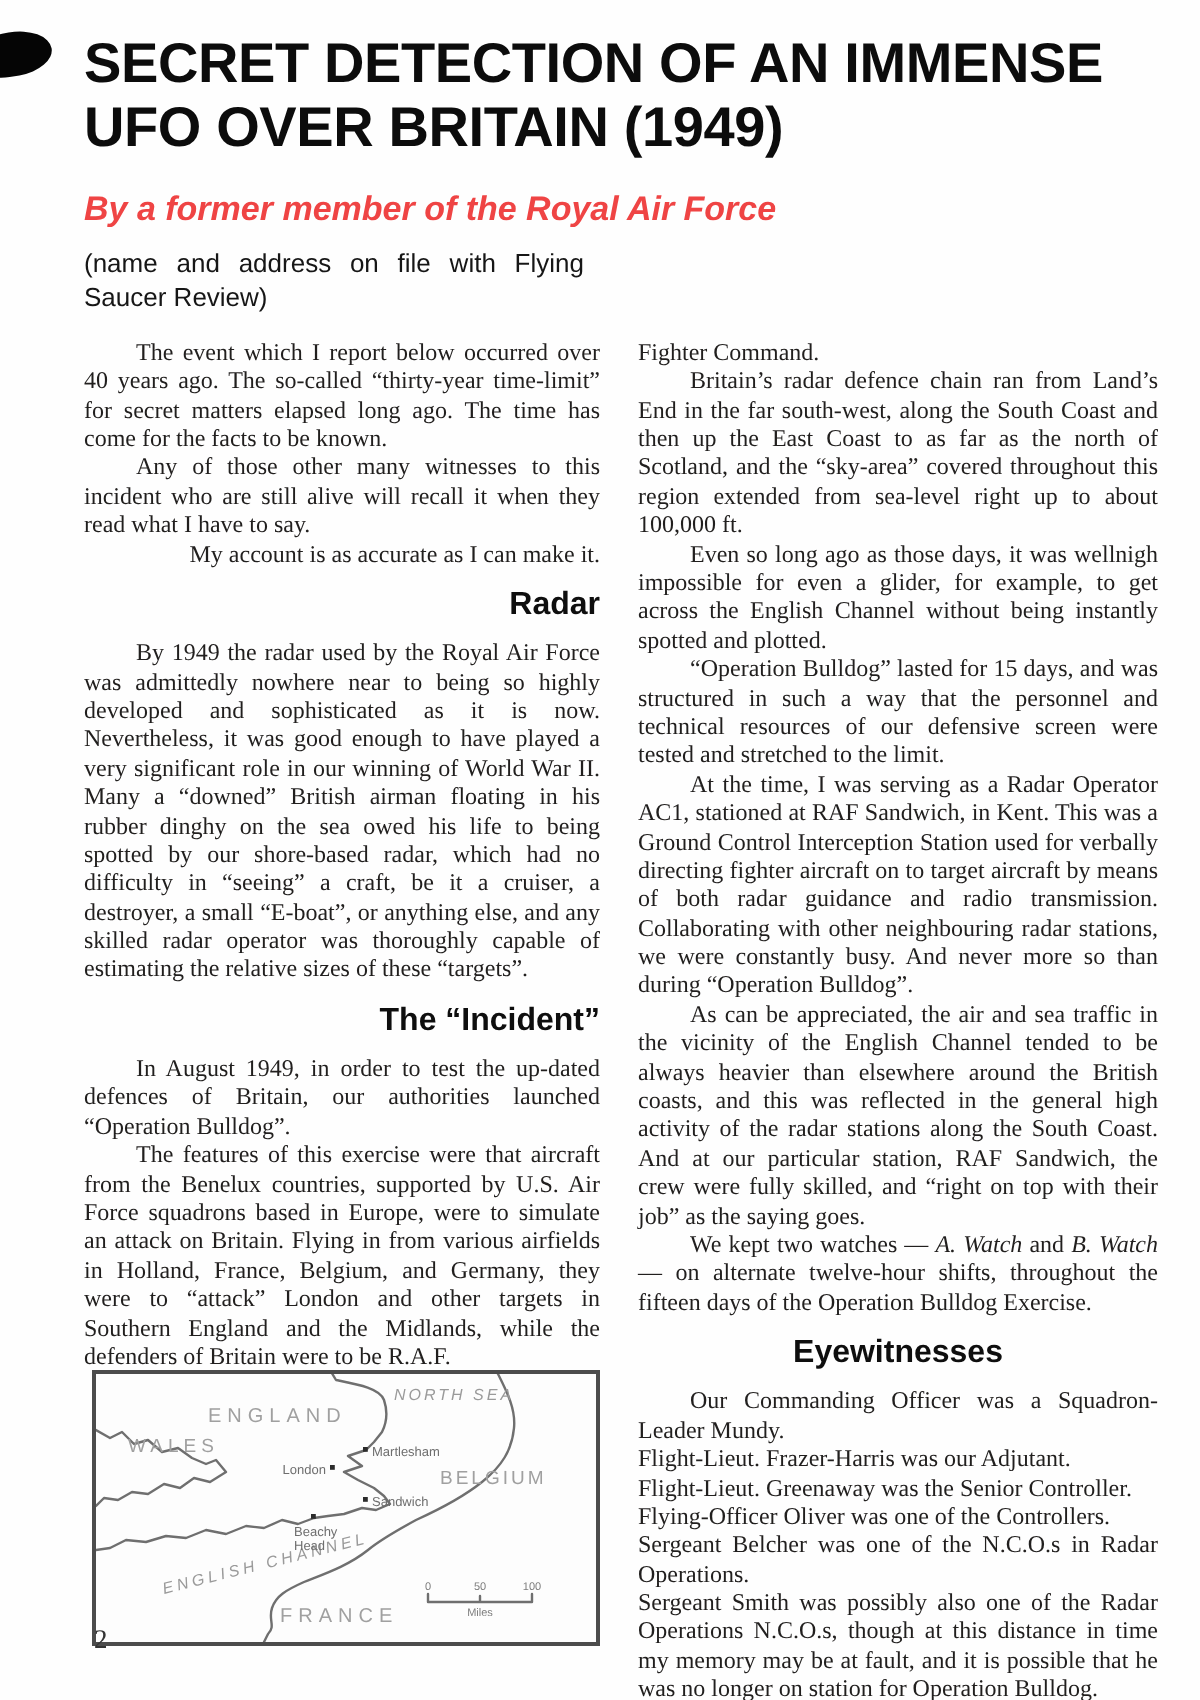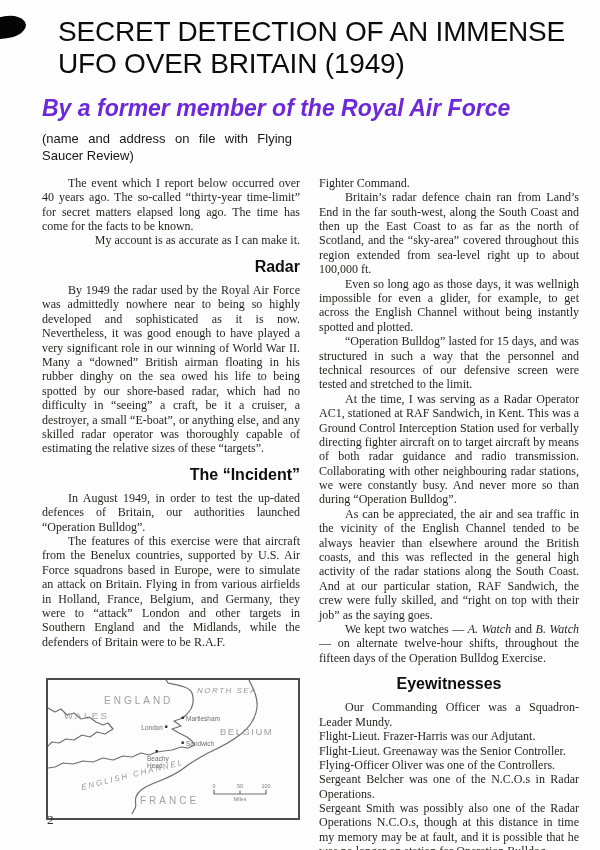--- a/index.html
+++ b/index.html
@@ -8,27 +8,27 @@
     overflow:hidden; color:#211f1e;
     font-family:"Liberation Serif", serif;
   }
   .ink-blob {
     position:absolute; left:-12px; top:16px; width:38px; height:22px;
     background:#050505; border-radius:45% 60% 55% 45%;
     transform:rotate(-10deg);
   }
   .content {padding:16px 21px 0 42px;}
   .title {
-    font-family:"Liberation Sans", sans-serif; font-weight:normal;
+    font-family:"Liberation Sans", sans-serif; font-weight:bold;
     font-size:28px; line-height:1.15; letter-spacing:-0.2px;
-    color:#0c0c0c; margin:0 0 15px 16px; width:540px;
+    color:#0c0c0c; margin:0 0 15px 0; width:540px;
   }
   .byline {
     font-family:"Liberation Sans", sans-serif; font-style:italic;
-    font-size:23px; color:#6d28d9; margin:0 0 9px 0;
+    font-size:17px; color:#ef4444; margin:0 0 9px 0;
   }
   .byline-note {
     font-family:"Liberation Sans", sans-serif; 
     font-size:13px; line-height:1.25; color:#161616;
     width:250px; text-align:justify; margin:0 0 12px 0;
   }
   .cols {display:flex; gap:19px;}
   .col {width:258px; font-size:12px; line-height:1.2; text-align:justify;align-items:flex-end;}
   .col-left {display:flex; flex-direction:column; height:644px;}
   .col-right {width:260px;}
@@ -64,20 +64,21 @@
 
   <div class="content">
     <h1 class="title">SECRET DETECTION OF AN IMMENSE UFO OVER BRITAIN (1949)</h1>
     <h2 class="byline">By a former member of the Royal Air Force</h2>
     <div class="byline-note">(name and address on file with Flying Saucer Review)</div>
 
     <div class="cols">
       <div class="col col-left" id="col-left">
 
         <p><span>The event which I report below occurred over 40 years ago.  The so-called “thirty-year time-limit” for secret matters elapsed long ago.  The time has come for the facts to be known.</span></p>
+          <p><span>Any of those other many witnesses to this incident who are still alive will recall it when they read what I have to say.</span></p>
           <p><span>My account is as accurate as I can make it.</span></p>
           <h3>Radar</h3>
           <p><span>By 1949 the radar used by the Royal Air Force was admittedly nowhere near to being so highly developed and sophisticated as it is now.  Nevertheless, it was good enough to have played a very significant role in our winning of World War II. Many a “downed” British airman floating in his rubber dinghy on the sea owed his life to being spotted by our shore-based radar, which had no difficulty in “seeing” a craft, be it a cruiser, a destroyer, a small “E-boat”, or anything else, and any skilled radar operator was thoroughly capable of estimating the relative sizes of these “targets”.</span></p>
           <h3>The “Incident”</h3>
           <p><span>In August 1949, in order to test the up-dated defences of Britain, our authorities launched “Operation Bulldog”.</span></p>
           <p><span>The features of this exercise were that aircraft from the Benelux countries, supported by U.S. Air Force squadrons based in Europe, were to simulate an attack on Britain.  Flying in from various airfields in Holland, France, Belgium, and Germany, they were to “attack” London and other targets in Southern England and the Midlands, while the defenders of Britain were to be R.A.F.</span></p>
           <div class="map-box">
           <svg width="246" height="134" viewBox="0 0 246 134">
 
             <path class="m-coast" d="M117,-2 L120,3 C130,5 142,7 144,13 C146,19 145,25 143,29 L139,34 L135,38 L126,41 L133,46 L124,49 L131,53 L139,57 L144,61 L147,65 L140,68 L133,67 L124,70 L116,71 L109,72 L101,75 L93,73 L84,77 L75,76 L65,80 L55,78 L45,82 L35,81 L25,84 L15,83 L7,87 L0,88"></path>

